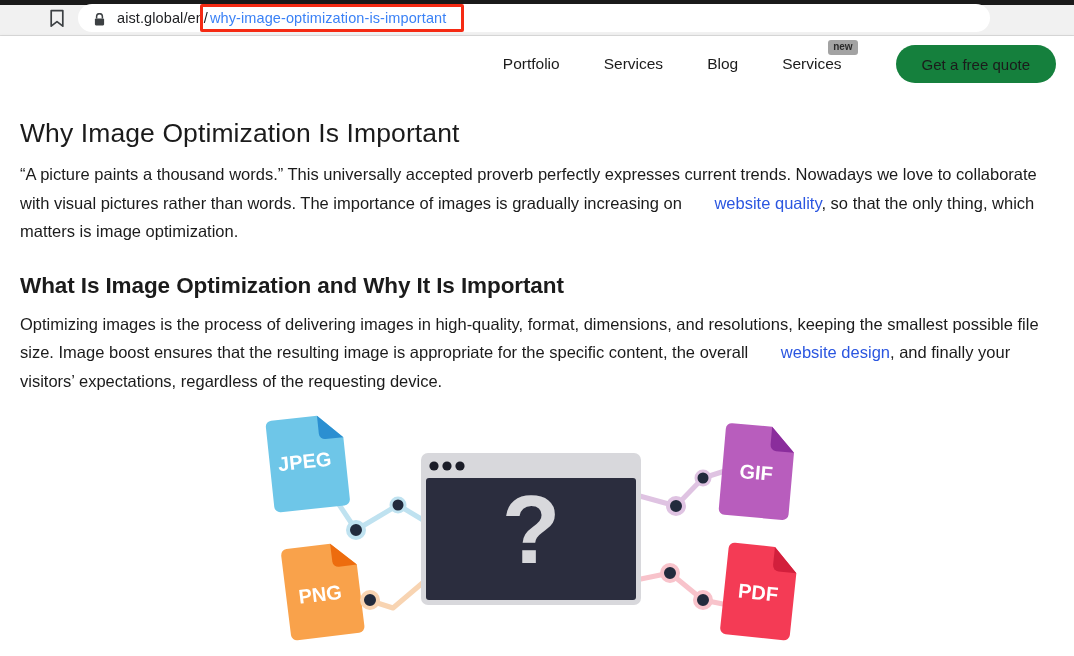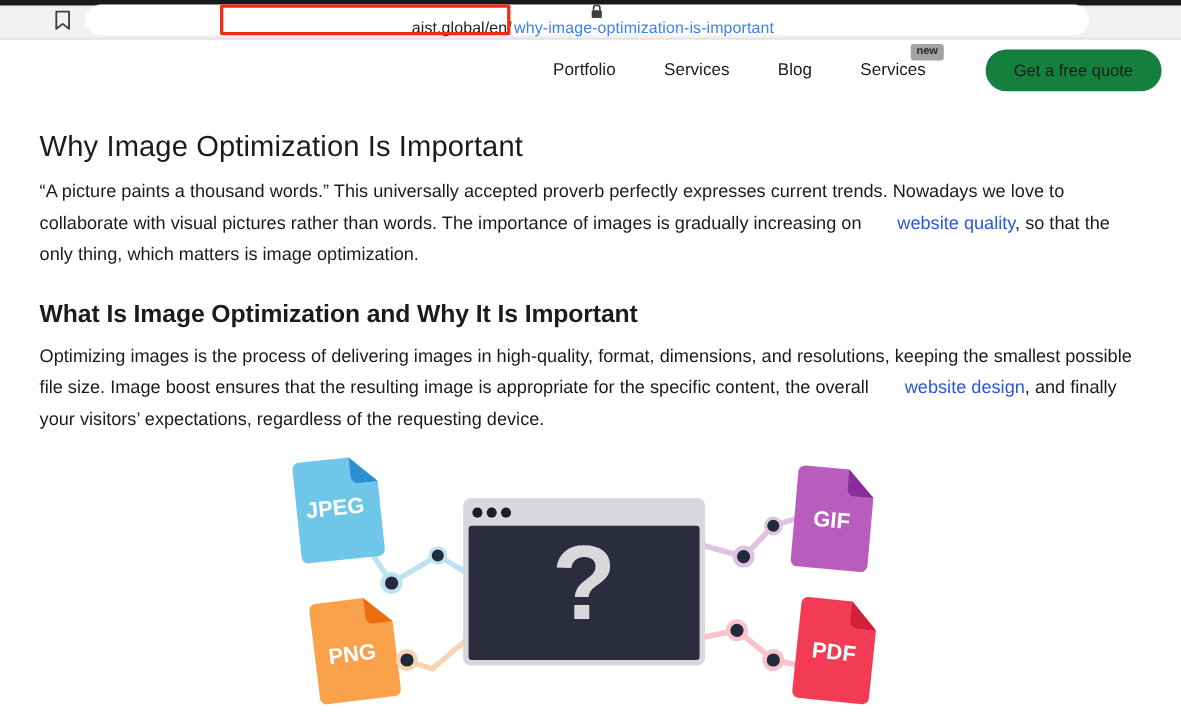--- a/index.html
+++ b/index.html
@@ -25,21 +25,21 @@
   }
   #bookmark-icon {
     position: absolute; left: 49px; top: 9px;
     width: 16px; height: 19px;
   }
   #url-bar {
     position: absolute; left: 78px; top: 4px;
     width: 912px; height: 28px;
     background: #ffffff;
     border-radius: 14px;
-    display: flex; align-items: center; flex-direction: column;
+    display: flex; align-items: center;
   }
   #lock-icon {
     margin-left: 16px; width: 11px; height: 13px;
     flex: 0 0 auto;
   }
   #url-text-wrap {
     margin-left: 12px;
     font-size: 14.5px;
     color: #202124;
     letter-spacing: .1px;
@@ -102,21 +102,21 @@
     cursor: pointer;
     font-family: "Liberation Sans", sans-serif;
     white-space: nowrap;
   }
 
   
   #content {
     position: absolute; left: 0; top: 92px;
     width: 1074px; height: 564px;
     background: #ffffff;
-    padding: 0 36px;
+    padding: 0 20px;
   }
   #page-title {
     margin: 26px 0 0 0;
     font-size: 26.5px;
     font-weight: normal;
     color: #1b1b1b;
     letter-spacing: .1px;
   }
   .body-para {
     margin: 11px 0 0 0;

